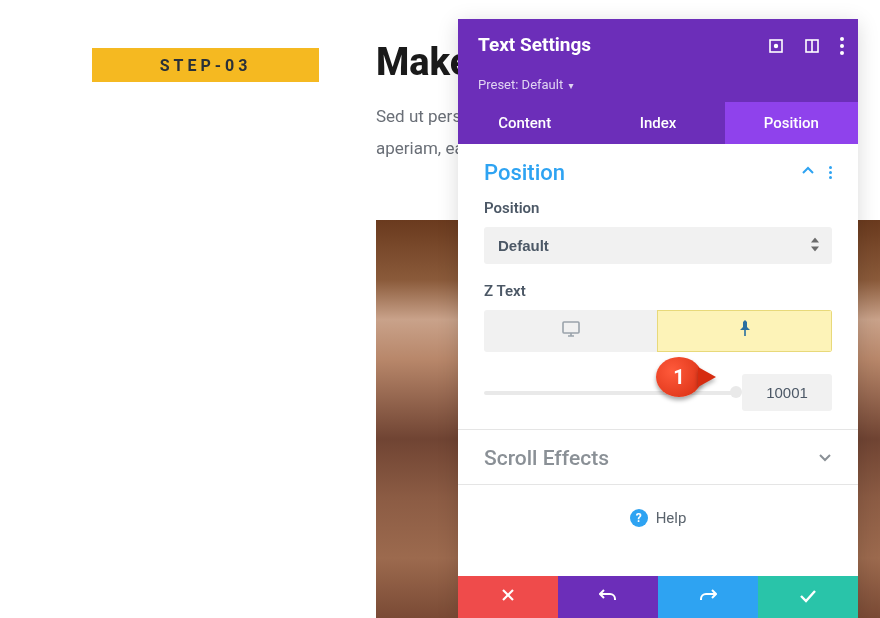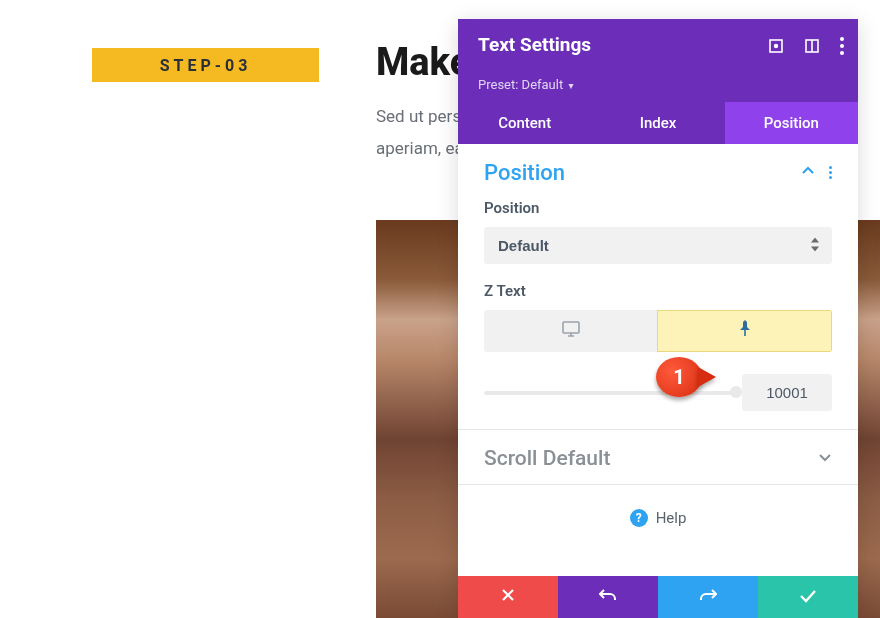--- a/index.html
+++ b/index.html
@@ -408,21 +408,21 @@
         </div>
         <div class="slider-row">
           <div class="slider-track"></div>
           <input class="slider-value" value="10001" style="">
         </div>
       </div>
     </div>
 
     <div class="section">
       <div class="section-header">
-        <span class="section-title-closed">Scroll Default</span>
+        <span class="section-title-closed">Scroll Effects</span>
         <span>
           <svg class="chevron-down" viewBox="0 0 14 14" fill="none" stroke="#8a9096" stroke-width="2">
               <polyline points="2,5 7,10 12,5"></polyline>
             </svg>
         </span>
       </div>
     </div>
 
     <div class="help-row">
       <span class="help-q">?</span>

